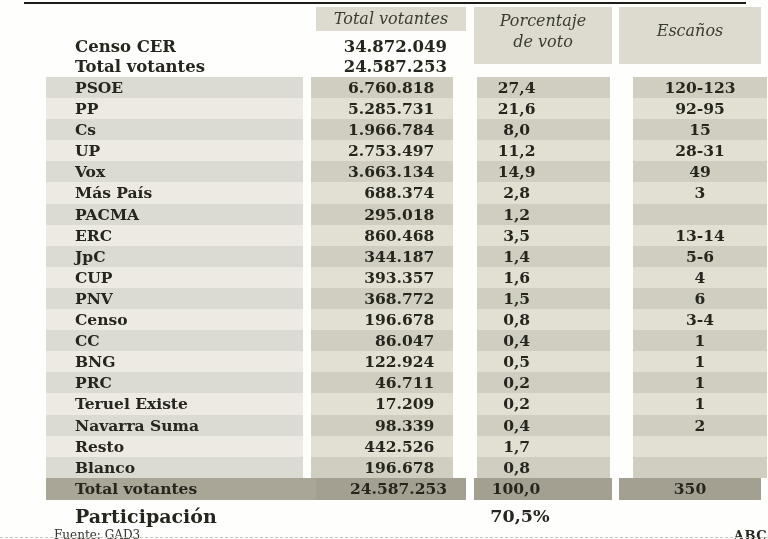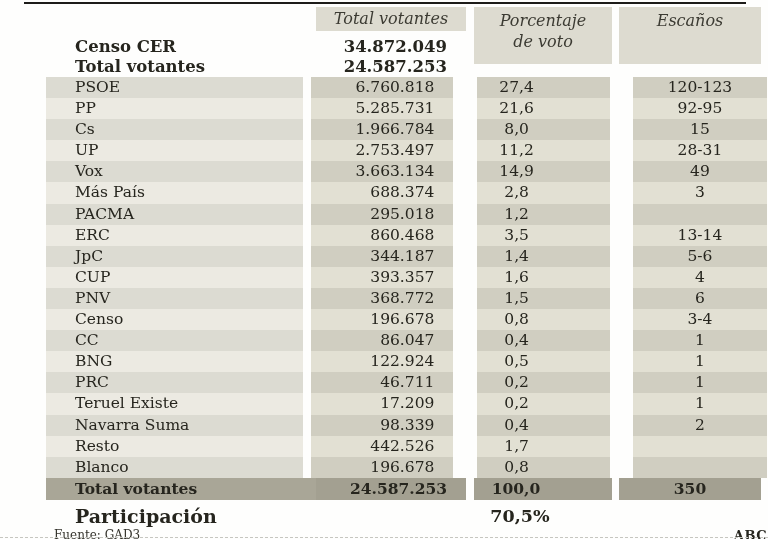--- a/index.html
+++ b/index.html
@@ -28,34 +28,34 @@
   
   .hdr{position:relative;height:26px;}
   .hcell{
     position:absolute;top:0;
     background:var(--header-bg,#dddbd0);
     font-style:italic;font-size:16px;color:var(--hdr-text,#3c3b33);
     text-align:center;
   }
   .hc1{left:270px;width:150px;height:24px;line-height:24px;}
   .hc2{left:428px;width:138px;height:57px;line-height:21px;padding-top:3px;box-sizing:border-box;}
-  .hc3{left:573px;width:142px;height:57px;line-height:21px;padding-top:3px;box-sizing:border-box;}
+  .hc3{left:573px;width:142px;height:57px;line-height:21px;padding-top:13px;box-sizing:border-box;}
   
   .cl{width:270px;padding-left:29px;box-sizing:border-box;
       white-space:nowrap;overflow:hidden;}
   .cn{width:150px;text-align:right;padding-right:19px;box-sizing:border-box;}
   .g1{width:8px;}
   .g2{width:7px;}
   .cp{width:138px;text-align:center;padding-right:54px;box-sizing:border-box;}
   .cs{width:142px;text-align:center;}
   
   .toprows{margin-top:4px;}
   .trow{display:flex;height:20px;line-height:20px;font-weight:bold;font-size:16.5px;}
   
-  .prow{display:flex;height:21.1px;line-height:21.3px;font-weight:normal;font-size:15.5px;gap:8px;}
+  .prow{display:flex;height:21.1px;line-height:21.3px;font-weight:bold;font-size:15.5px;gap:8px;}
   .prow:nth-child(odd) .cl{background:var(--dark-label,#dcdbd2);}
   .prow:nth-child(odd) .cn,
   .prow:nth-child(odd) .cp,
   .prow:nth-child(odd) .cs{background:var(--dark-val,#d0cec1);}
   .prow:nth-child(even) .cl{background:var(--light-label,#eceae2);}
   .prow:nth-child(even) .cn,
   .prow:nth-child(even) .cp,
   .prow:nth-child(even) .cs{background:var(--light-val,#e2e0d3);}
   
   .totrow{display:flex;height:22px;line-height:22px;font-weight:bold;font-size:15.5px;}

